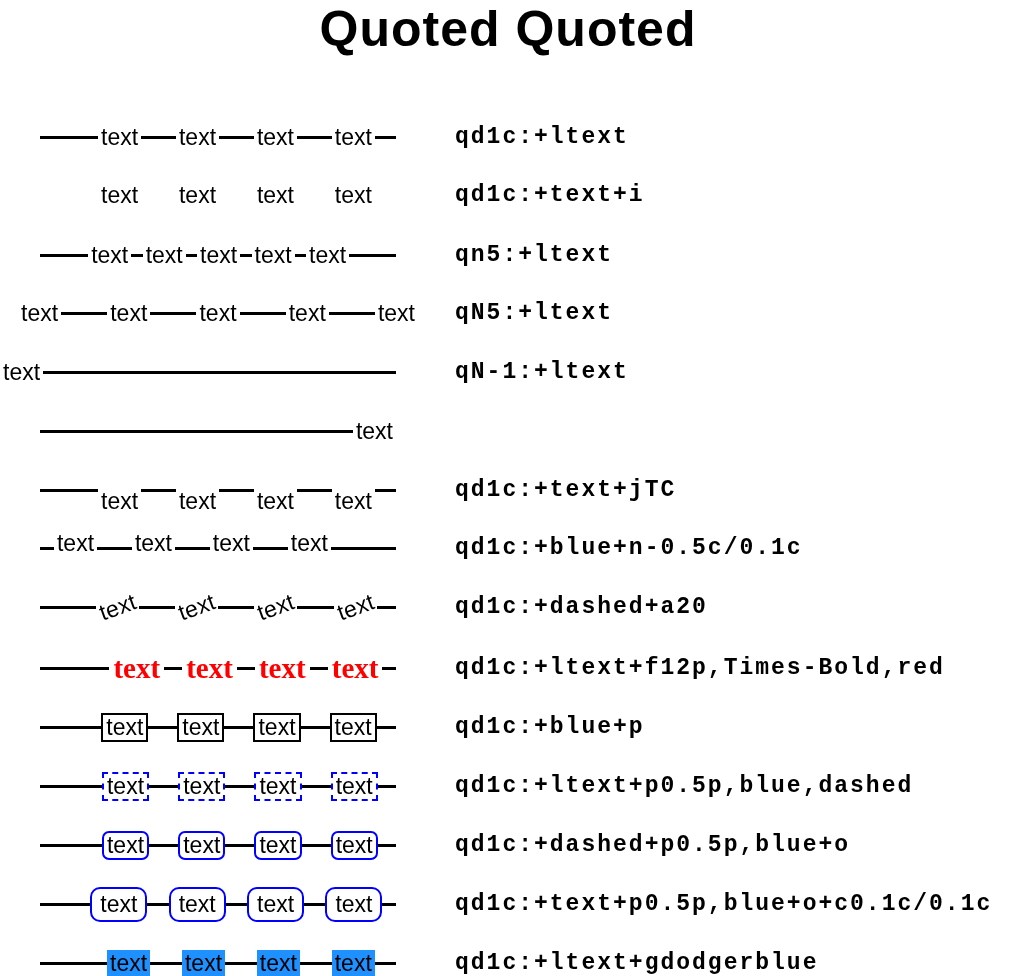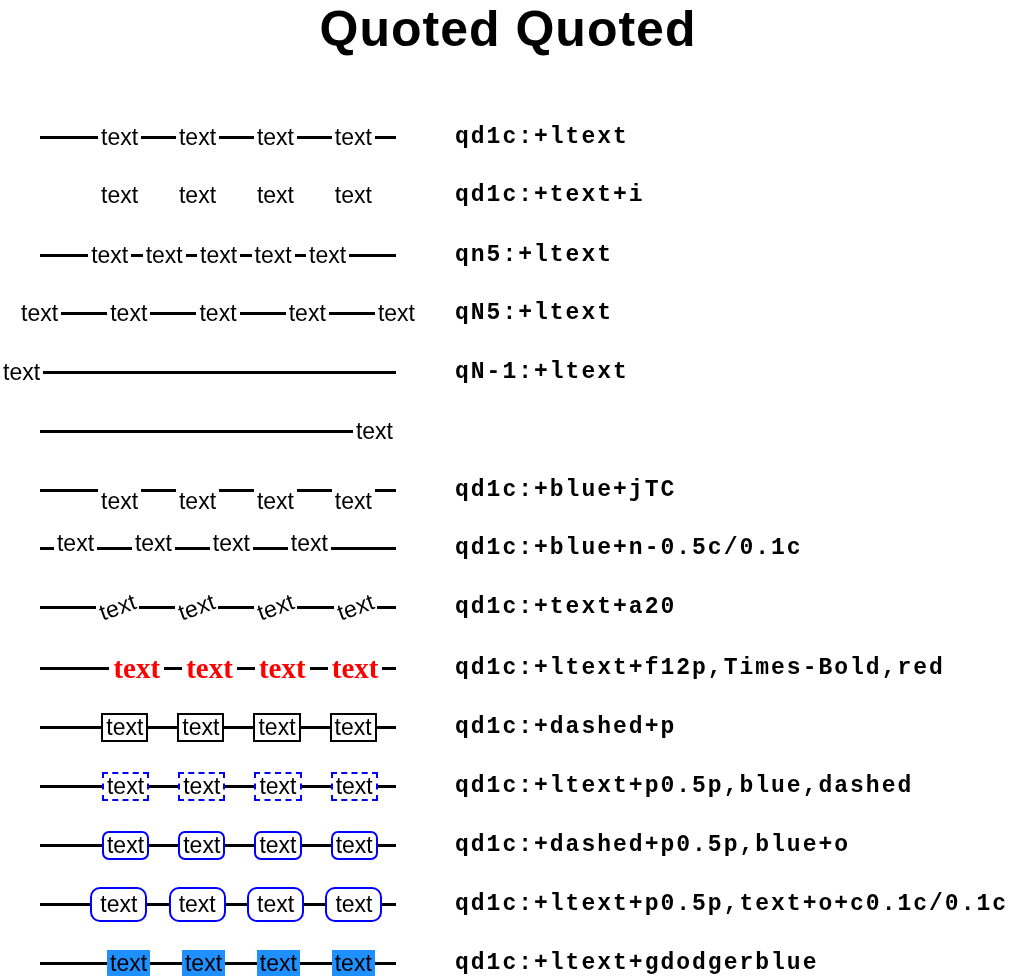--- a/index.html
+++ b/index.html
@@ -132,21 +132,21 @@
     <div class="seg" style="flex-grow:55"></div>
     <span class="txt low">text</span>
     <div class="seg" style="flex-grow:33"></div>
     <span class="txt low">text</span>
     <div class="seg" style="flex-grow:33"></div>
     <span class="txt low">text</span>
     <div class="seg" style="flex-grow:33"></div>
     <span class="txt low">text</span>
     <div class="seg" style="flex-grow:20"></div>
   </div>
-  <div class="code">qd1c:+blue+jTC</div>
+  <div class="code">qd1c:+text+jTC</div>
 </div>
 
 <div class="row" style="top:531px">
   <div class="line-area" style="left:40px;width:356px">
     <div class="seg" style="flex-grow:12"></div>
     <span class="txt up">text</span>
     <div class="seg" style="flex-grow:30"></div>
     <span class="txt up">text</span>
     <div class="seg" style="flex-grow:30"></div>
     <span class="txt up">text</span>
@@ -162,21 +162,21 @@
     <div class="seg" style="flex-grow:46"></div>
     <span class="txt rot">text</span>
     <div class="seg" style="flex-grow:30"></div>
     <span class="txt rot">text</span>
     <div class="seg" style="flex-grow:30"></div>
     <span class="txt rot">text</span>
     <div class="seg" style="flex-grow:30"></div>
     <span class="txt rot">text</span>
     <div class="seg" style="flex-grow:16"></div>
   </div>
-  <div class="code">qd1c:+text+a20</div>
+  <div class="code">qd1c:+dashed+a20</div>
 </div>
 
 <div class="row" style="top:651px">
   <div class="line-area" style="left:40px;width:356px">
     <div class="seg" style="flex-grow:46"></div>
     <span class="txt red">text</span>
     <div class="seg" style="flex-grow:12"></div>
     <span class="txt red">text</span>
     <div class="seg" style="flex-grow:12"></div>
     <span class="txt red">text</span>
@@ -192,21 +192,21 @@
     <div class="seg" style="flex-grow:38"></div>
     <span class="box">text</span>
     <div class="seg" style="flex-grow:18"></div>
     <span class="box">text</span>
     <div class="seg" style="flex-grow:18"></div>
     <span class="box">text</span>
     <div class="seg" style="flex-grow:18"></div>
     <span class="box">text</span>
     <div class="seg" style="flex-grow:12"></div>
   </div>
-  <div class="code">qd1c:+dashed+p</div>
+  <div class="code">qd1c:+blue+p</div>
 </div>
 
 <div class="row" style="top:769px">
   <div class="line-area" style="left:40px;width:356px">
     <div class="seg" style="flex-grow:34"></div>
     <span class="box dashed">text</span>
     <div class="seg" style="flex-grow:16"></div>
     <span class="box dashed">text</span>
     <div class="seg" style="flex-grow:16"></div>
     <span class="box dashed">text</span>
@@ -237,21 +237,21 @@
     <div class="seg" style="flex-grow:26"></div>
     <span class="box roundbig">text</span>
     <div class="seg" style="flex-grow:11"></div>
     <span class="box roundbig">text</span>
     <div class="seg" style="flex-grow:11"></div>
     <span class="box roundbig">text</span>
     <div class="seg" style="flex-grow:11"></div>
     <span class="box roundbig">text</span>
     <div class="seg" style="flex-grow:7"></div>
   </div>
-  <div class="code">qd1c:+ltext+p0.5p,text+o+c0.1c/0.1c</div>
+  <div class="code">qd1c:+text+p0.5p,blue+o+c0.1c/0.1c</div>
 </div>
 
 <div class="row" style="top:946px">
   <div class="line-area" style="left:40px;width:356px">
     <div class="seg" style="flex-grow:38"></div>
     <span class="box fill">text</span>
     <div class="seg" style="flex-grow:18"></div>
     <span class="box fill">text</span>
     <div class="seg" style="flex-grow:18"></div>
     <span class="box fill">text</span>

